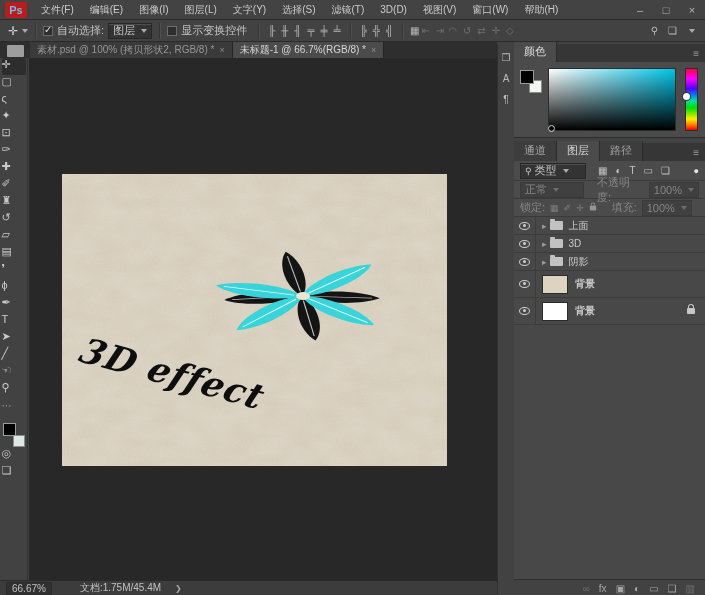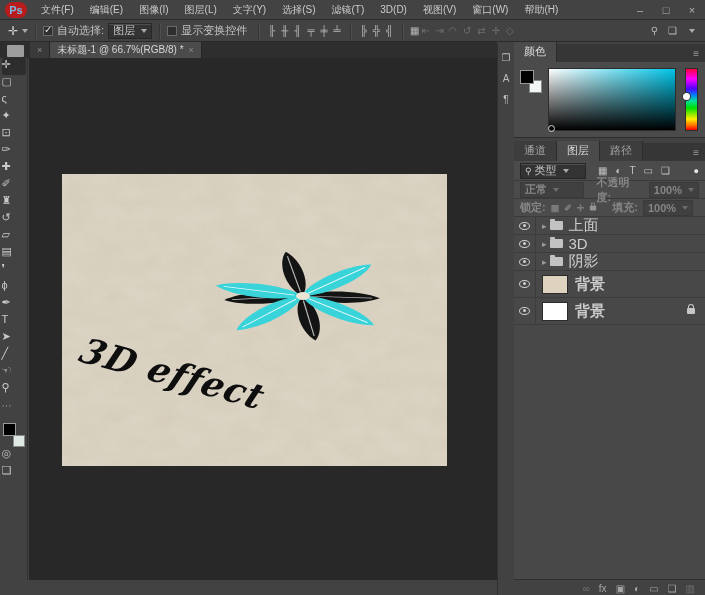--- a/index.html
+++ b/index.html
@@ -6,21 +6,21 @@
   html,body { background:#1e1e1e; }
   #app {
     position:relative; width:705px; height:595px; overflow:hidden;
     background:#424242; font-family:"Liberation Sans",sans-serif;
     color:#c8c8c8; font-size:11px; -webkit-font-smoothing:antialiased;
   }
   
   .menubar { position:absolute; top:0; left:0; width:705px; height:20px;
     background:#434343; border-bottom:1px solid #2b2b2b; display:flex; align-items:center; }
   .ps-logo { width:22px; height:16px; margin:0 6px 0 5px; background:#b91c1c; color:#7ab8e6;
-    font-weight:bold; font-size:11px; display:flex; align-items:center; justify-content:center; border-radius:8px; }
+    font-weight:bold; font-size:11px; display:flex; align-items:center; justify-content:center; border-radius:2px; }
   .menu-item { padding:0 8px; font-size:10px; color:#cccccc; line-height:20px; cursor:default; }
   .win-controls { margin-left:auto; display:flex; align-items:center; }
   .win-btn { width:26px; text-align:center; color:#b5b5b5; font-size:11px; line-height:20px; }
   
   .optionsbar { position:absolute; top:20px; left:0; width:705px; height:22px;
     background:#424242; border-bottom:1px solid #2a2a2a; display:flex; align-items:center; font-size:11px; }
   .opt-tool { margin:0 2px 0 8px; color:#d0d0d0; font-size:12px; }
   .caret { width:0; height:0; border-left:3px solid transparent; border-right:3px solid transparent;
     border-top:4px solid #aaa; display:inline-block; margin-left:2px; }
   .vsep { width:1px; height:16px; background:#353535; box-shadow:1px 0 0 #4f4f4f; margin:0 7px; }
@@ -89,41 +89,41 @@
   .cp-hue-dot { position:absolute; left:-3px; top:40%; width:7px; height:7px; background:#fff; border-radius:50%;
     box-shadow:0 0 0 1px #333; }
   .panel-gap { height:5px; background:#424242; }
   .layers-head-row { height:20px; background:#4b4b4b; display:flex; align-items:center; padding:0 6px; gap:6px;
     border-bottom:1px solid #3a3a3a; }
   .type-select { width:66px; }
   .filter-icons { display:flex; gap:8px; margin-left:6px; }
   .filter-icons .glyph { font-size:10px; color:#c2c2c2; }
   .filter-dot { margin-left:auto; color:#e6e6e6; font-size:9px; }
   .blend-row, .lock-row { height:18px; background:#4b4b4b; display:flex; align-items:center;
-    padding:0 6px; gap:5px; border-bottom:1px solid #3a3a3a; color:#868686;font-weight:bold; }
+    padding:0 6px; gap:5px; border-bottom:1px solid #3a3a3a; color:#868686; }
   .dim-select { border-color:#3a3a3a; color:#868686; box-shadow:none; background:#404040; }
   .dim-select .caret { border-top-color:#6d6d6d; }
   .lock-icons { display:flex; gap:5px; align-items:center; }
   .lock-icons .glyph { font-size:9px; color:#7d7d7d; }
   .layers-list { background:#484848; }
   .layer-row { display:flex; align-items:center; border-bottom:1px solid #3c3c3c; }
   .layer-row.group { height:18px; }
   .layer-row.image { height:27px;font-weight:bold; }
   .eye-cell { width:22px; align-self:stretch; display:flex; align-items:center; justify-content:center;
     border-right:1px solid #3c3c3c; }
   .eye { width:11px; height:8px; border:1px solid #cfcfcf; border-radius:50%; position:relative; }
   .eye::after { content:""; position:absolute; top:1px; left:3px; width:3px; height:3px; background:#cfcfcf; border-radius:50%; }
   .tri { color:#9a9a9a; font-size:9px; margin:0 3px 0 6px; }
   .folder { width:13px; height:9px; background:#c2c2c2; border-radius:1px; position:relative; margin-right:6px; }
   .folder::before { content:""; position:absolute; top:-2px; left:0; width:5px; height:2px; background:#c2c2c2;
     border-radius:1px 1px 0 0; }
   .thumb { width:26px; height:19px; border:1px solid #2b2b2b; margin:0 7px 0 6px; }
   .thumb.beige { background:#ddd3bf; }
   .thumb.white { background:#ffffff; }
-  .layer-name { color:#cccccc; font-size:15px; }
+  .layer-name { color:#cccccc; font-size:10px; }
   .lock-badge { margin-left:auto; margin-right:10px; position:relative; width:8px; height:6px;
     background:#c6c6c6; border-radius:1px; }
   .lock-badge::before { content:""; position:absolute; top:-4px; left:1px; width:4px; height:4px;
     border:1px solid #c6c6c6; border-bottom:none; border-radius:3px 3px 0 0; }
   .layers-filler { background:#484848; height:254px; }
   .layers-bottom { height:17px; background:#424242; border-top:1px solid #2e2e2e;
     display:flex; align-items:center; justify-content:flex-end; gap:9px; padding-right:10px; }
   .layers-bottom .glyph { font-size:10px; color:#a5a5a5; }
   .layers-bottom .glyph.dim { color:#6f6f6f; }
   
@@ -204,20 +204,21 @@
     <div class="opt-right">
       <span class="obar-icon glyph">⚲</span>
       <span class="obar-icon glyph">❏</span>
       <span class="caret"></span>
     </div>
   </div>
 
   <div class="tabbar">
     <div class="tab-ghost"></div>
     <div class="doc-tab inactive">
+      <span>素材.psd @ 100% (拷贝形状2, RGB/8) *</span>
       <span class="tab-close">×</span>
     </div>
     <div class="doc-tab active">
       <span>未标题-1 @ 66.7%(RGB/8) *</span>
       <span class="tab-close">×</span>
     </div>
   </div>
 
   <div class="tools">
     <div class="tool selected glyph">✛</div>
@@ -435,14 +436,19 @@
       <span class="glyph">fx</span>
       <span class="glyph">▣</span>
       <span class="glyph">◐</span>
       <span class="glyph">▭</span>
       <span class="glyph">❑</span>
       <span class="glyph dim">▥</span>
     </div>
 
   </div>
 
+  <div class="statusbar">
+    <div class="sb-zoom">66.67%</div>
+    <div class="sb-doc">文档:1.75M/45.4M</div>
+    <div class="sb-arrow glyph">❯</div>
+  </div>
 
 </div>
 
 </body></html>

